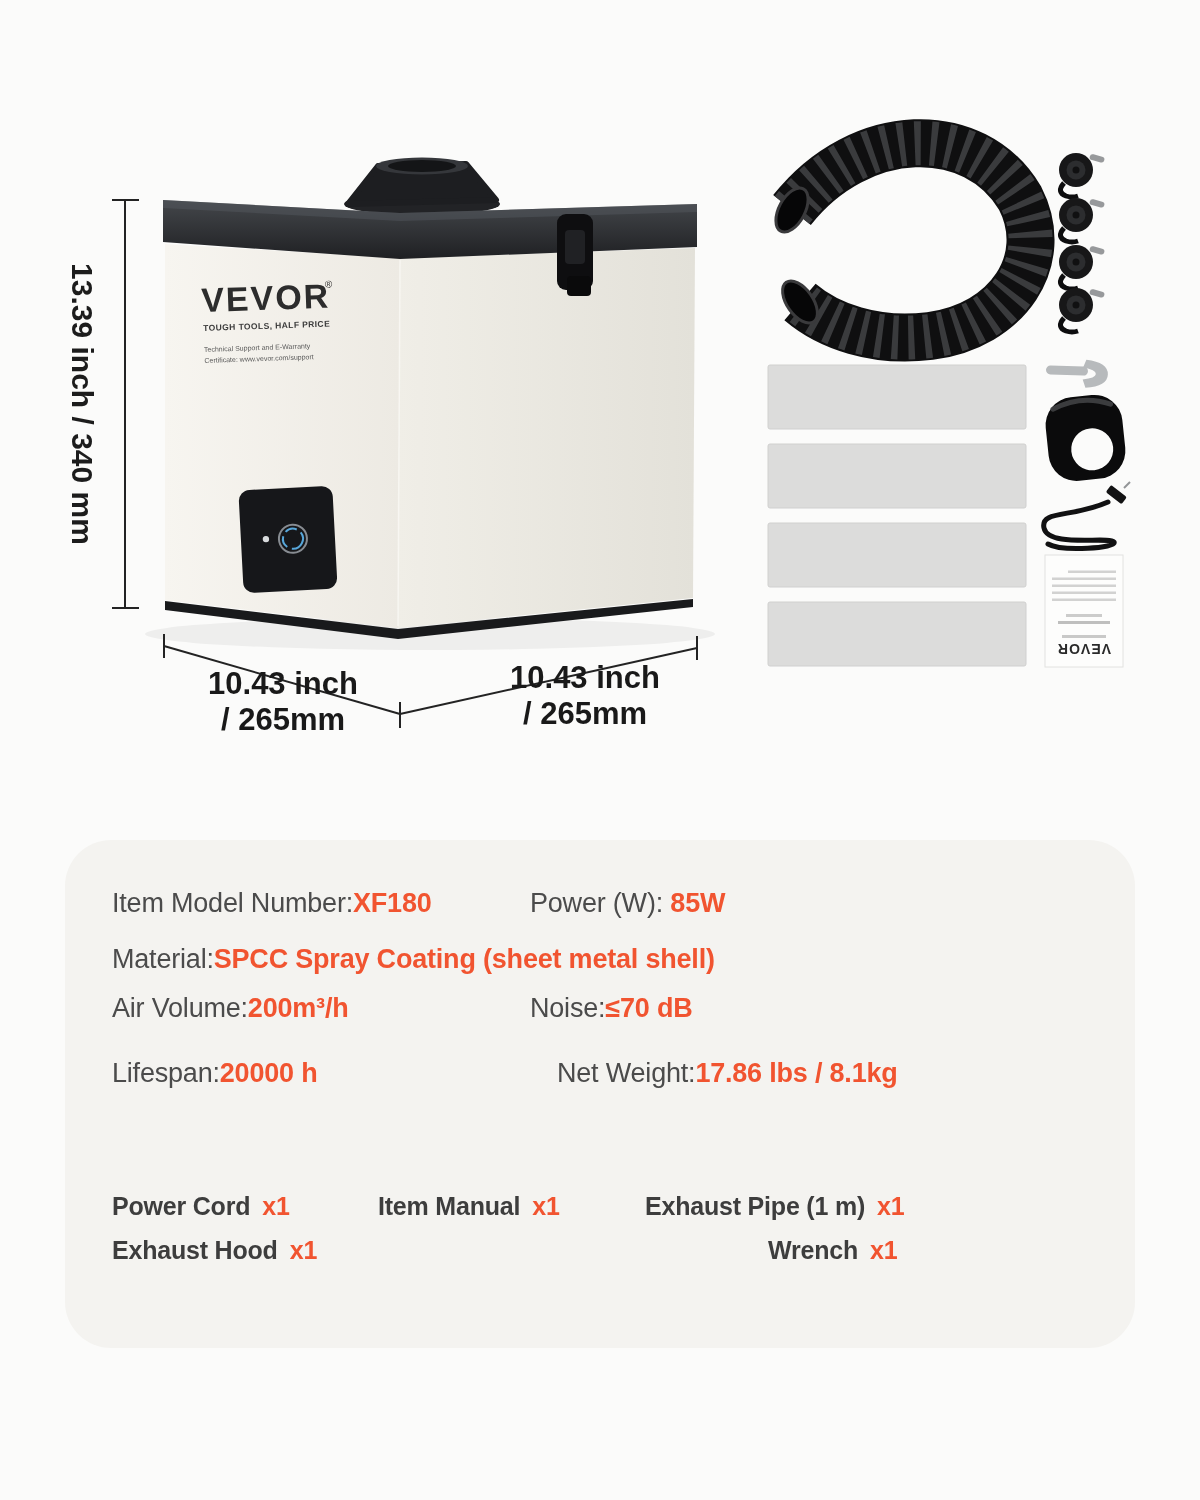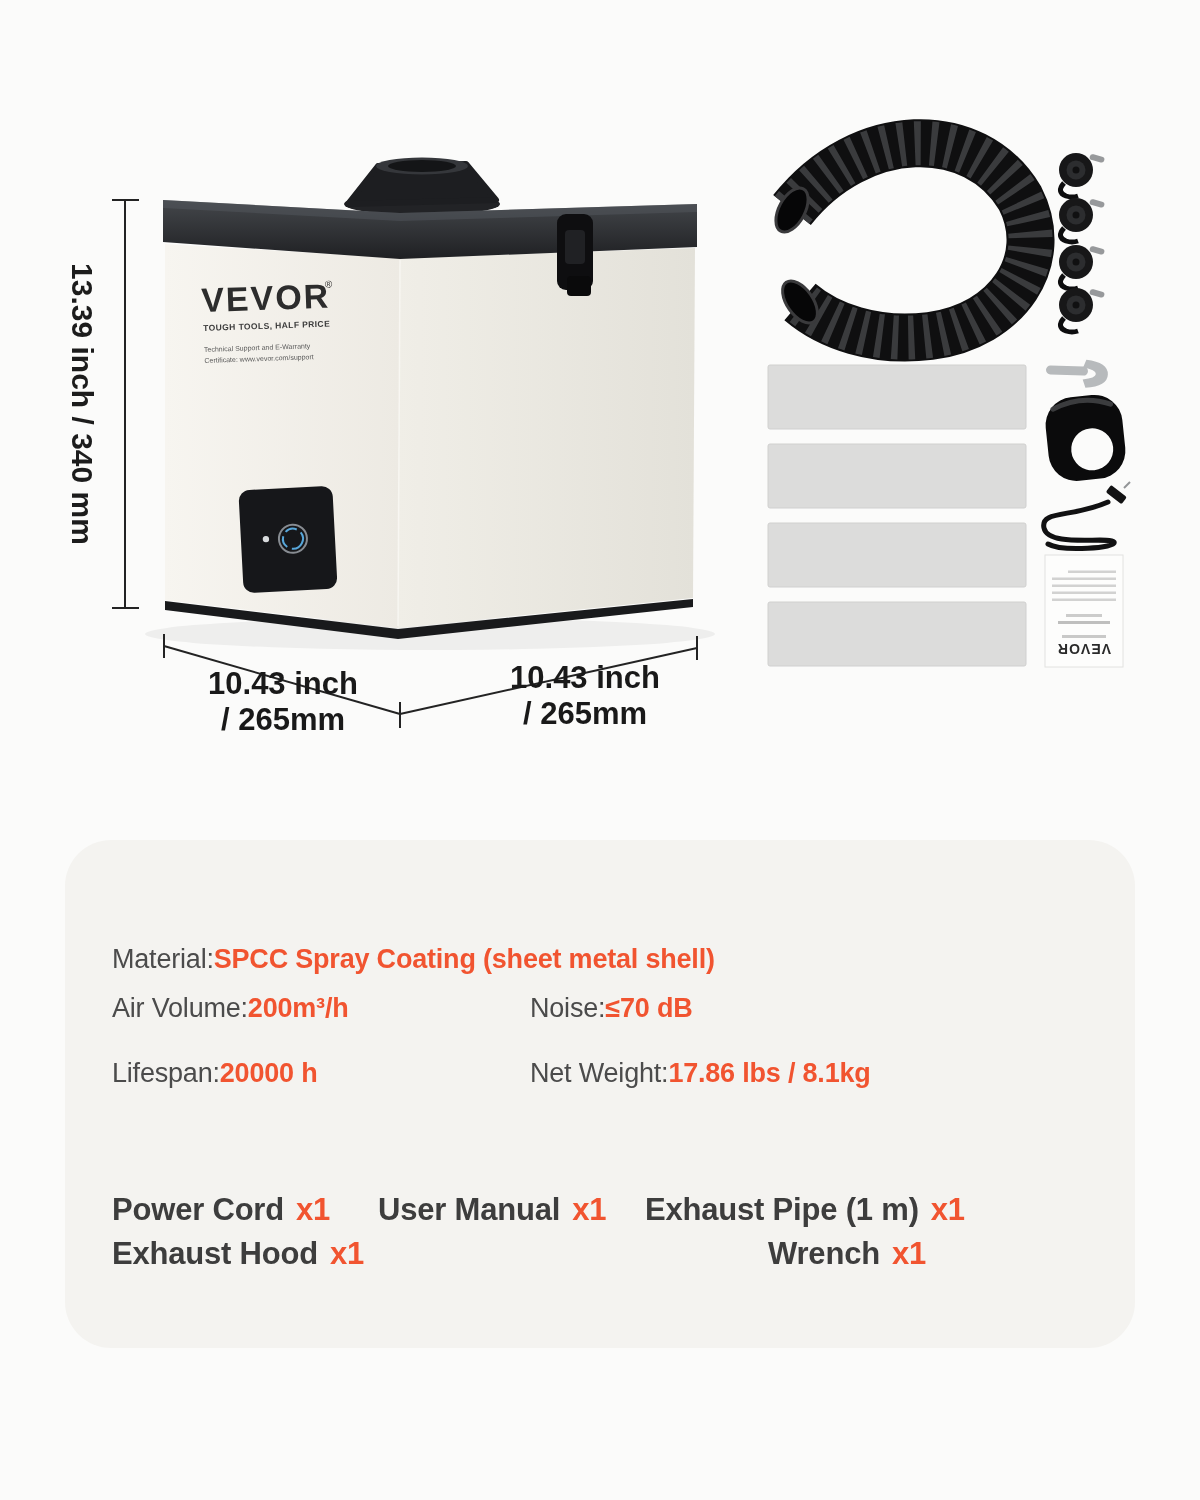--- a/index.html
+++ b/index.html
@@ -17,21 +17,21 @@
   .machine-svg{left:60px;top:140px;width:680px;height:620px;}
   .acc-svg{left:740px;top:100px;width:420px;height:580px;}
   .svg-text{font-family:"Liberation Sans", sans-serif;}
 
   .panel{position:absolute;left:65px;top:840px;width:1070px;height:508px;
          background:var(--panel-bg);border-radius:46px;}
   .spec-row{position:absolute;left:0;width:100%;height:38px;}
   .spec-item{position:absolute;top:0;white-space:nowrap;font-size:27px;letter-spacing:-0.2px;}
   .spec-label{color:var(--label-color);font-weight:500;white-space:pre-wrap;}
   .spec-value{color:var(--accent);font-weight:700;}
-  .pkg-item{position:absolute;top:0;white-space:nowrap;font-size:31px;letter-spacing:-0.2px;}
+  .pkg-item{position:absolute;top:0;white-space:nowrap;font-size:25px;letter-spacing:-0.2px;}
   .pkg-name{color:var(--name-color);font-weight:700;}
   .pkg-qty{color:var(--accent);font-weight:700;margin-left:12px;}
 </style>
 </head>
 <body>
 
 <div class="canvas">
 
   <svg class="machine-svg" viewBox="0 0 680 620">
     <defs>
@@ -186,52 +186,60 @@
         <rect x="312" y="528" width="64" height="2.5" fill="#d2d2d1"></rect>
         <rect x="312" y="535" width="64" height="2.5" fill="#d2d2d1"></rect>
         <rect x="312" y="542" width="64" height="2.5" fill="#d2d2d1"></rect>
         <rect x="312" y="549" width="48" height="2.5" fill="#d2d2d1"></rect>
       </g>
     </g>
   </svg>
 
   <div class="panel">
 
+    <div class="spec-row" style="top:48px">
+      <div class="spec-item" style="left:47px">
+        <span class="spec-label">Item Model Number:</span><span class="spec-value">XF180</span>
+      </div>
+      <div class="spec-item" style="left:465px">
+        <span class="spec-label">Power (W): </span><span class="spec-value">85W</span>
+      </div>
+    </div>
 
     <div class="spec-row" style="top:104px">
       <div class="spec-item" style="left:47px">
         <span class="spec-label">Material:</span><span class="spec-value">SPCC Spray Coating (sheet metal shell)</span>
       </div>
     </div>
 
     <div class="spec-row" style="top:153px">
       <div class="spec-item" style="left:47px">
         <span class="spec-label">Air Volume:</span><span class="spec-value">200m³/h</span>
       </div>
       <div class="spec-item" style="left:465px">
         <span class="spec-label">Noise:</span><span class="spec-value">≤70 dB</span>
       </div>
     </div>
 
     <div class="spec-row" style="top:218px">
       <div class="spec-item" style="left:47px">
         <span class="spec-label">Lifespan:</span><span class="spec-value">20000 h</span>
       </div>
-      <div class="spec-item" style="left:465px">
+      <div class="spec-item" style="left:492px">
         <span class="spec-label">Net Weight:</span><span class="spec-value">17.86 lbs / 8.1kg</span>
       </div>
     </div>
 
 
     <div class="spec-row" style="top:352px">
       <div class="pkg-item" style="left:47px">
         <span class="pkg-name">Power Cord</span><span class="pkg-qty">x1</span>
       </div>
       <div class="pkg-item" style="left:313px">
-        <span class="pkg-name">User Manual</span><span class="pkg-qty">x1</span>
+        <span class="pkg-name">Item Manual</span><span class="pkg-qty">x1</span>
       </div>
       <div class="pkg-item" style="left:580px">
         <span class="pkg-name">Exhaust Pipe (1 m)</span><span class="pkg-qty">x1</span>
       </div>
     </div>
 
     <div class="spec-row" style="top:396px">
       <div class="pkg-item" style="left:47px">
         <span class="pkg-name">Exhaust Hood</span><span class="pkg-qty">x1</span>
       </div>

